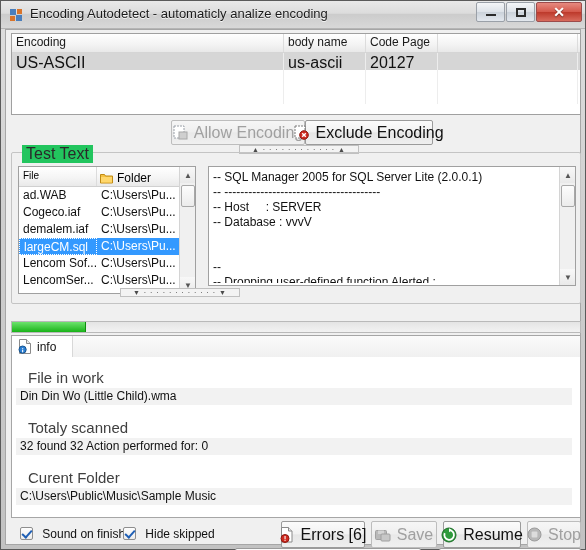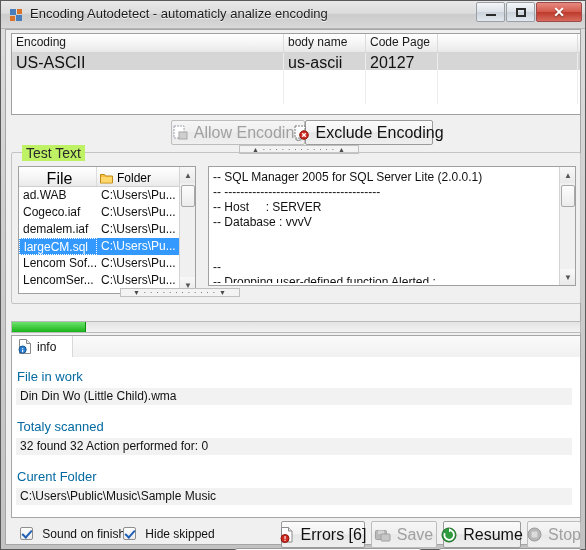--- a/index.html
+++ b/index.html
@@ -107,31 +107,31 @@
   }
   .btn.disabled{color:#a0a0a0;border-color:#bdbdbd;
     background:linear-gradient(to bottom,#f6f6f6 0%,#efefef 46%,#e9e9e9 52%,#f0f0f0 100%);}
   .btn .ico{margin-right:6px;display:inline-flex;}
   
   .group{
     position:absolute;left:5px;top:122px;width:570px;height:152px;
     border:1px solid #c4c4c4;border-radius:2px;box-sizing:border-box;
   }
   .group-label{
-    position:absolute;left:10px;top:-8px;background:#bef264;
-    padding:0 4px;font-size:14px;color:#2a2a2a;
+    position:absolute;left:10px;top:-8px;background:#22c55e;
+    padding:0 4px;font-size:16px;color:#2a2a2a;
   }
   .filelist{
     position:absolute;left:6px;top:13px;width:178px;height:128px;
     background:#ffffff;border:1px solid #a0a0a0;box-sizing:border-box;overflow:hidden;
   }
   .fl-head{display:flex;height:19px;
     background:linear-gradient(to bottom,#ffffff 0%,#f4f4f4 60%,#e9e9e9 100%);
     border-bottom:1px solid #d0d0d0;}
-  .fl-head .h1{width:78px;padding:3px 0 0 4px;font-size:16px;border-right:1px solid #dcdcdc;box-sizing:border-box;text-align:center;}
+  .fl-head .h1{width:78px;padding:3px 0 0 4px;font-size:10px;border-right:1px solid #dcdcdc;box-sizing:border-box;}
   .fl-head .h2{width:82px;padding:3px 0 0 3px;font-size:12px;box-sizing:border-box;display:flex;align-items:center;}
   .fl-row{display:flex;height:17px;}
   .fl-row.sel{background:#3399ff;color:#fff;}
   .fl-row.sel .f1{border:1px dotted #ffffff;box-sizing:border-box;}
   .fl-row div{font-size:12px;color:#111;padding:1px 0 0 4px;box-sizing:border-box;white-space:nowrap;overflow:hidden;}
   .fl-row.sel div{color:#ffffff;}
   .fl-row .f1{width:78px;}
   .fl-row .f2{width:82px;}
   .vscroll{
     position:absolute;right:0;top:0;width:16px;bottom:0;
@@ -183,21 +183,21 @@
     background:linear-gradient(to bottom,#fbfbfb,#f0f0f0);
     border-bottom:1px solid #cfcfcf;
   }
   .info-tab{
     position:absolute;left:0;top:0;height:21px;padding:0 16px 0 6px;
     display:flex;align-items:center;font-size:12px;color:#111;
     border-right:1px solid #d8d8d8;background:#ffffff;
   }
   .info-body{position:absolute;left:0;top:21px;right:0;bottom:0;background:#ffffff;}
   .info-h{
-    position:absolute;left:5px;font-size:13px;color:#0369a1;white-space:nowrap;
+    position:absolute;left:16px;font-size:15px;color:#404040;white-space:nowrap;
   }
   .info-v{
     position:absolute;left:4px;right:8px;height:17px;
     background:#f2f2f2;font-size:12px;color:#111;padding:1px 0 0 4px;
     box-sizing:border-box;white-space:nowrap;overflow:hidden;
   }
   
   .bottombar{position:absolute;left:5px;top:490px;width:570px;height:52px;}
   
   svg{display:block;}

